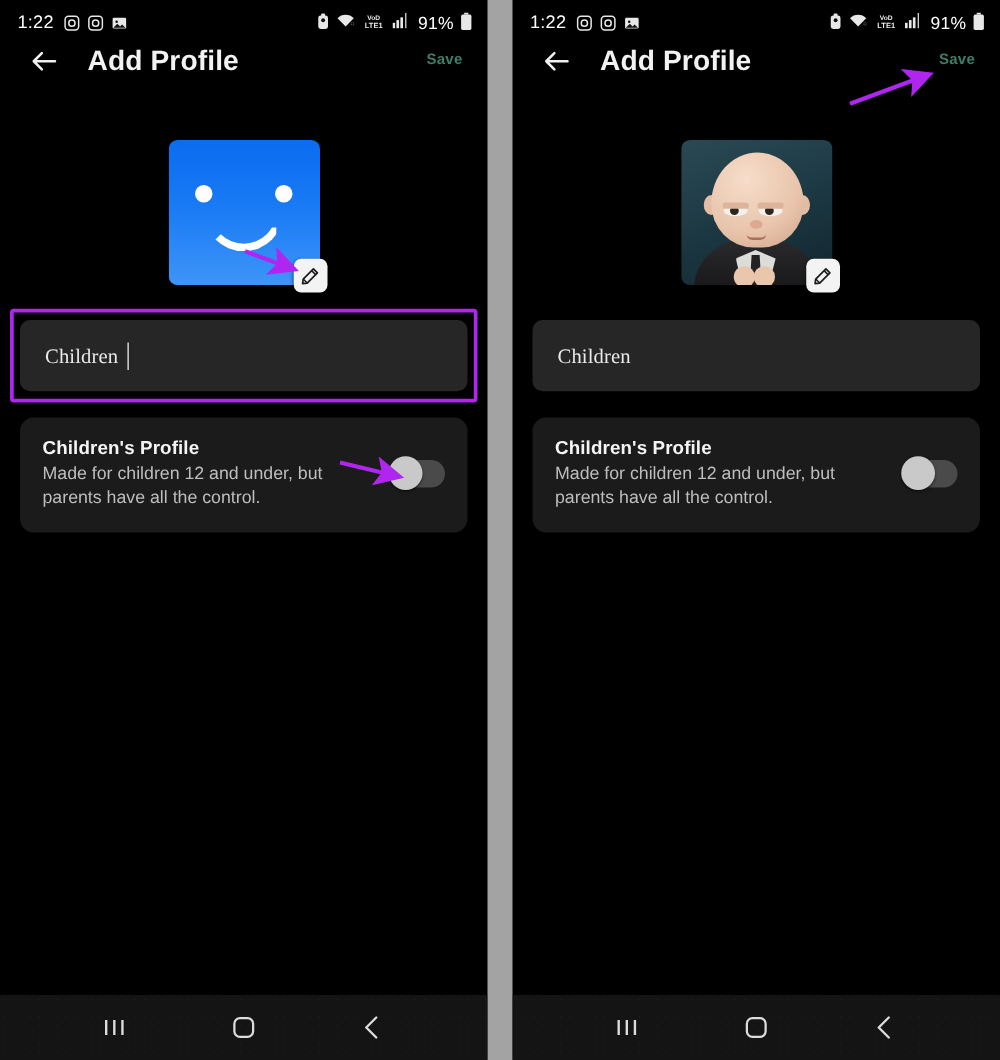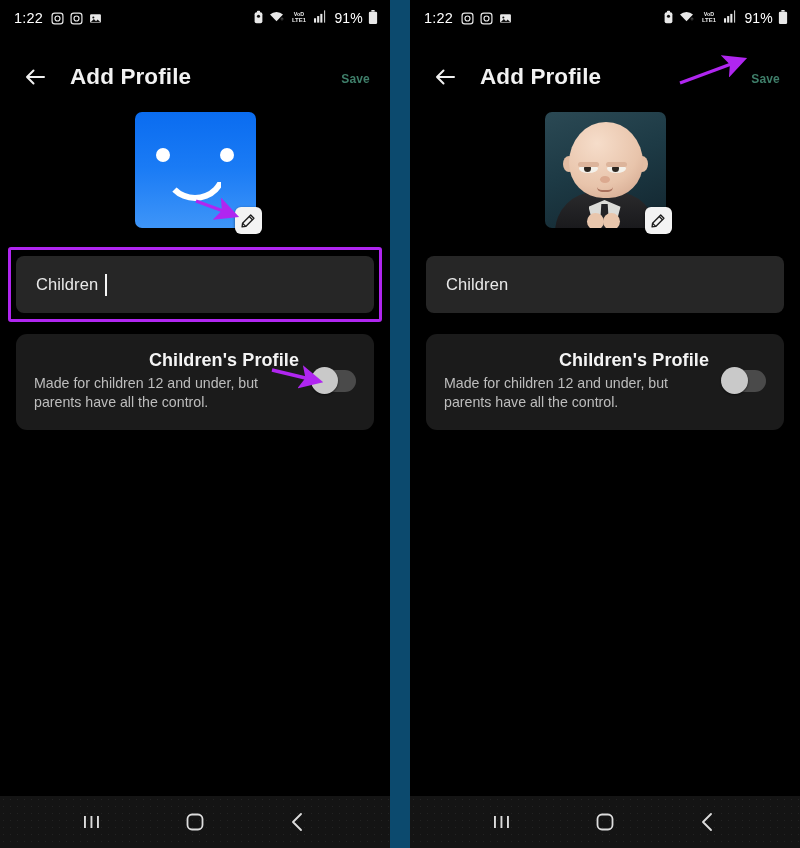--- a/index.html
+++ b/index.html
@@ -9,21 +9,21 @@
     height: 848px;
     background: #000000;
     font-family: "Liberation Sans", sans-serif;
     overflow: hidden;
   }
 
   .screens {
     position: relative;
     width: 800px;
     height: 848px;
-    background: #0c4a6e;
+    background: #a3a3a3;
   }
 
   .phone {
     position: absolute;
     top: 0;
     height: 848px;
     background: #000000;
     overflow: hidden;
   }
   .phone.left  { left: 0px;   width: 390px; }
@@ -55,21 +55,21 @@
     color: #ffffff;
     font-size: 14px;
     letter-spacing: 0.2px;
     margin-left: 1px;
   }
 
   
   .appbar {
     height: 54px;
     display: flex;
-    align-items: flex-end;
+    align-items: flex-start;
     padding: 0 18px 0 22px;
   }
   .back-arrow { width: 26px; height: 26px; flex: 0 0 auto; cursor: pointer; }
   .appbar-title {
     color: #f2f2f2;
     font-size: 22.5px;
     font-weight: bold;
     margin-left: 22px;
     letter-spacing: 0.1px;
   }
@@ -238,20 +238,21 @@
     position: relative;
   }
   .name-field {
     height: 57px;
     background: #262626;
     border-radius: 8px;
     display: flex;
     align-items: center;
     padding: 0 20px;
     cursor: text;
+    font-family: Liberation Serif, serif;
   }
   .name-value {
     color: #e9e9e9;
     font-size: 16.5px;
     letter-spacing: 0.1px;
   }
   .caret {
     display: inline-block;
     width: 1.6px;
     height: 22px;
@@ -278,24 +279,23 @@
     background: #1b1b1b;
     border-radius: 11px;
     padding: 16px 18px 17px 18px;
     display: flex;
     align-items: center;
     min-height: 76px;
   }
   .kid-texts { flex: 1 1 auto; padding-right: 14px; }
   .kid-title {
     color: #f4f4f4;
-    font-size: 18px;
+    font-size: 15px;
     font-weight: bold;
     letter-spacing: 0.1px;
-    text-align: right;
   }
   .kid-desc {
     color: #bdbdbd;
     font-size: 14.2px;
     line-height: 1.36;
     margin-top: 3px;
     max-width: 240px;
   }
   .toggle {
     flex: 0 0 auto;

